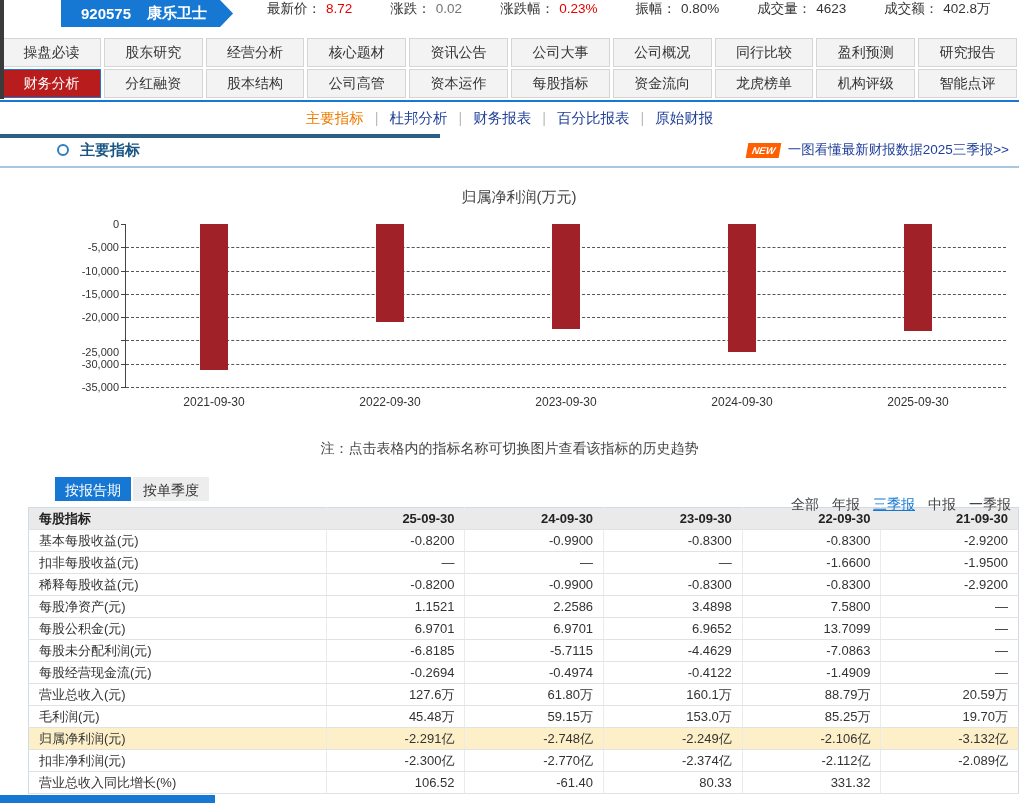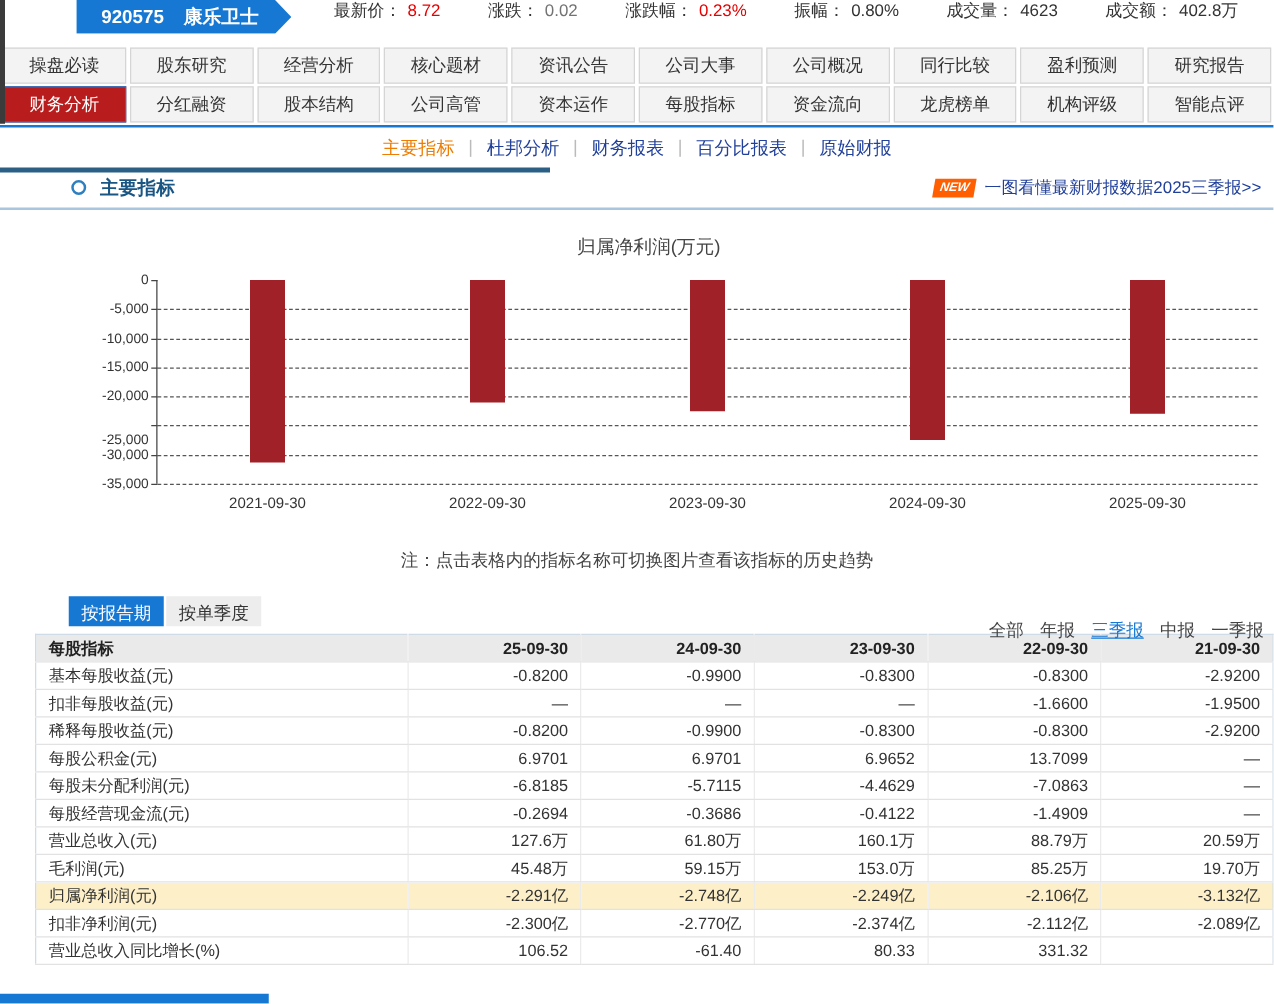--- a/index.html
+++ b/index.html
@@ -236,39 +236,47 @@
         </tr>
         <tr>
           <td class="lbl">稀释每股收益(元)</td>
           <td class="val">-0.8200</td>
           <td class="val">-0.9900</td>
           <td class="val">-0.8300</td>
           <td class="val">-0.8300</td>
           <td class="val">-2.9200</td>
         </tr>
         <tr>
+          <td class="lbl">每股净资产(元)</td>
+          <td class="val">1.1521</td>
+          <td class="val">2.2586</td>
+          <td class="val">3.4898</td>
+          <td class="val">7.5800</td>
+          <td class="val">—</td>
+        </tr>
+        <tr>
           <td class="lbl">每股公积金(元)</td>
           <td class="val">6.9701</td>
           <td class="val">6.9701</td>
           <td class="val">6.9652</td>
           <td class="val">13.7099</td>
           <td class="val">—</td>
         </tr>
         <tr>
           <td class="lbl">每股未分配利润(元)</td>
           <td class="val">-6.8185</td>
           <td class="val">-5.7115</td>
           <td class="val">-4.4629</td>
           <td class="val">-7.0863</td>
           <td class="val">—</td>
         </tr>
         <tr>
           <td class="lbl">每股经营现金流(元)</td>
           <td class="val">-0.2694</td>
-          <td class="val">-0.3686</td>
+          <td class="val">-0.4974</td>
           <td class="val">-0.4122</td>
           <td class="val">-1.4909</td>
           <td class="val">—</td>
         </tr>
         <tr>
           <td class="lbl">营业总收入(元)</td>
           <td class="val">127.6万</td>
           <td class="val">61.80万</td>
           <td class="val">160.1万</td>
           <td class="val">88.79万</td>

